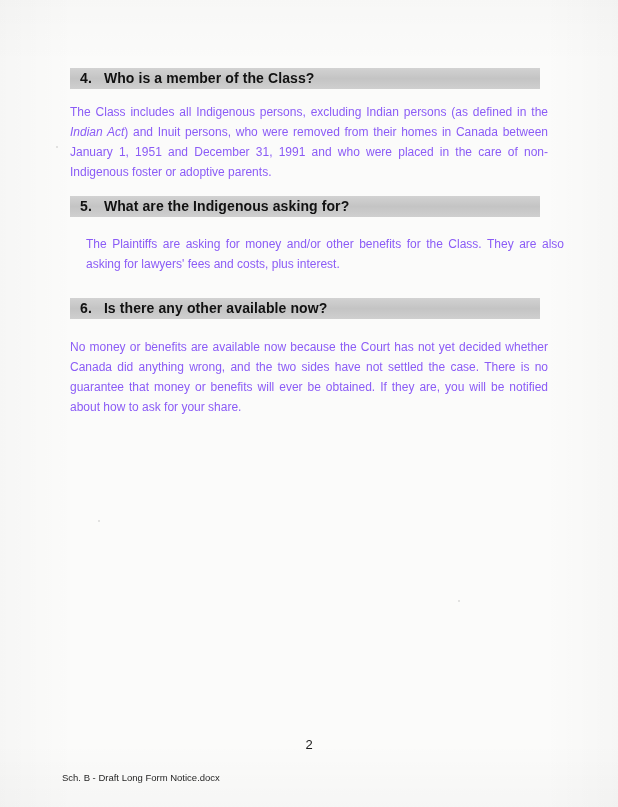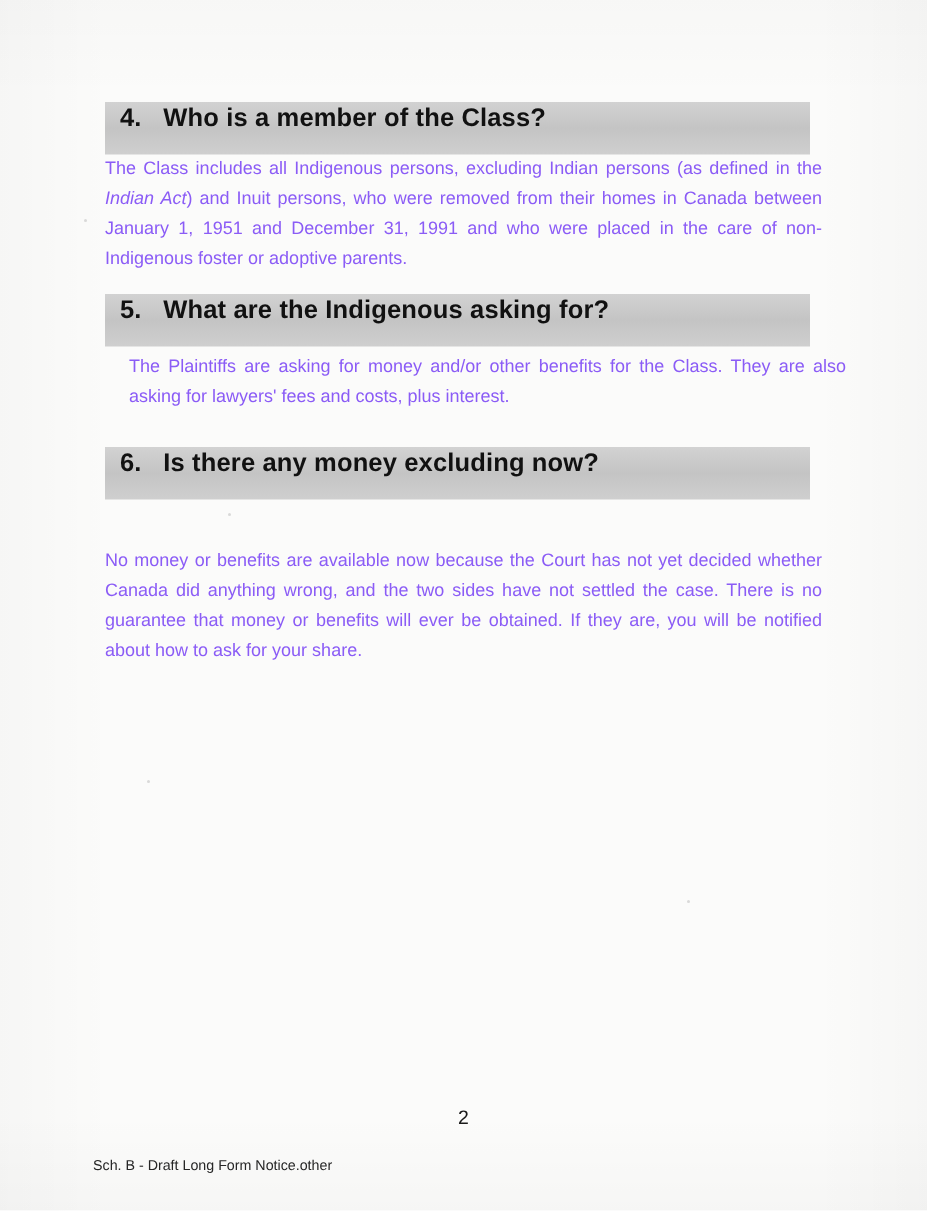--- a/index.html
+++ b/index.html
@@ -34,45 +34,45 @@
     position: absolute;
     left: 70px;
     top: 0;
     width: 478px;
   }
   .section-heading {
     position: relative;
     background: #c9c9c9;
     background: linear-gradient(180deg, #d2d2d2 0%, #c4c4c4 50%, #cfcfcf 100%);
     color: #111;
-    font-size: 17px;
+    font-size: 14px;
     font-weight: bold;
     padding: 4px 0 16px 10px;
     letter-spacing: 0.1px;
     box-sizing: border-box;
-    height: 35px;
+    height: 21px;
     line-height: 13px;
     white-space: nowrap;
   }
   .para {
     font-size: 12px;
     line-height: 20px;
     color: #8b5cf6;
     text-align: justify;
     margin: 0;
   }
   .para em {
     font-style: italic;
   }
   .blk-1 { position: absolute; top: 68px; left: 0; width: 470px; }
   .blk-1-para { position: absolute; top: 102px; left: 0; width: 478px; }
   .blk-2 { position: absolute; top: 196px; left: 0; width: 470px; }
   .blk-2-para { position: absolute; top: 234px; left: 16px; width: 478px; }
   .blk-3 { position: absolute; top: 298px; left: 0; width: 470px; }
-  .blk-3-para { position: absolute; top: 337px; left: 0; width: 478px; margin-top: 26px; }
+  .blk-3-para { position: absolute; top: 337px; left: 0; width: 478px; }
 
   .page-number {
     position: absolute;
     top: 737px;
     left: 0;
     width: 618px;
     text-align: center;
     font-size: 13px;
     color: #1a1a1a;
   }
@@ -113,22 +113,22 @@
     <div class="section-heading blk-2">
       <span>5.</span>
       &nbsp;
       <span>What are the Indigenous asking for?</span>
     </div>
     <p class="para blk-2-para">The Plaintiffs are asking for money and/or other benefits for the Class. They are also asking for lawyers' fees and costs, plus interest.</p>
 
     <div class="section-heading blk-3">
       <span>6.</span>
       &nbsp;
-      <span>Is there any money excluding now?</span>
+      <span>Is there any other available now?</span>
     </div>
     <p class="para blk-3-para">No money or benefits are available now because the Court has not yet decided whether Canada did anything wrong, and the two sides have not settled the case. There is no guarantee that money or benefits will ever be obtained. If they are, you will be notified about how to ask for your share.</p>
 
   </div>
 
   <div class="page-number">2</div>
-  <div class="footer-filename">Sch. B - Draft Long Form Notice.other</div>
+  <div class="footer-filename">Sch. B - Draft Long Form Notice.docx</div>
 
 </div>
 
 </body></html>

